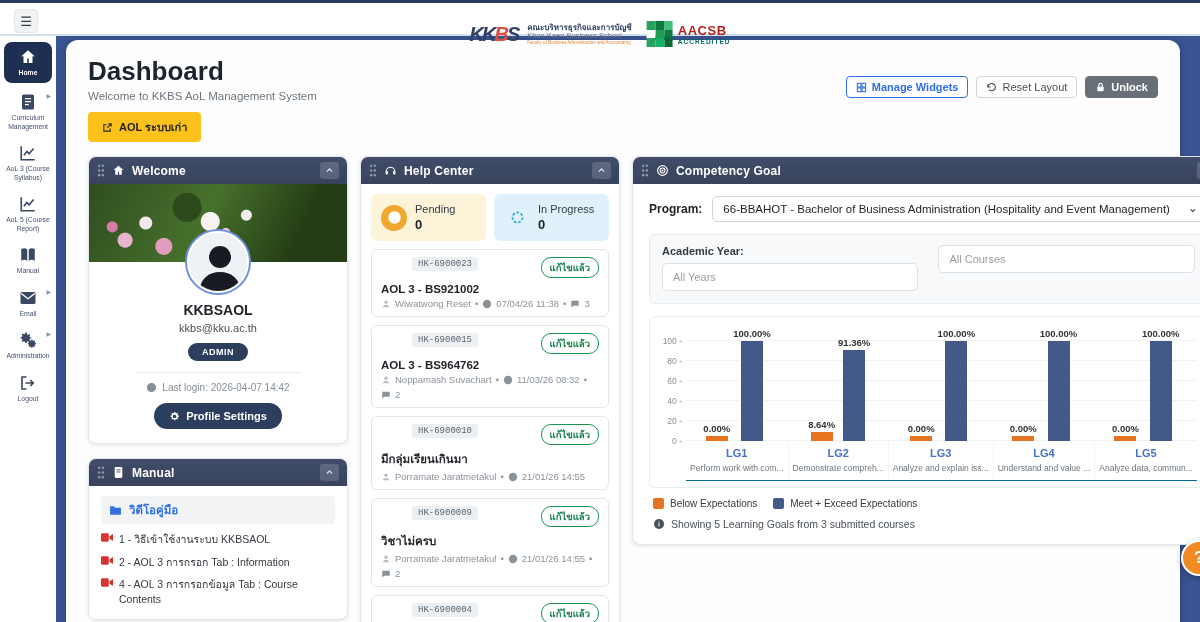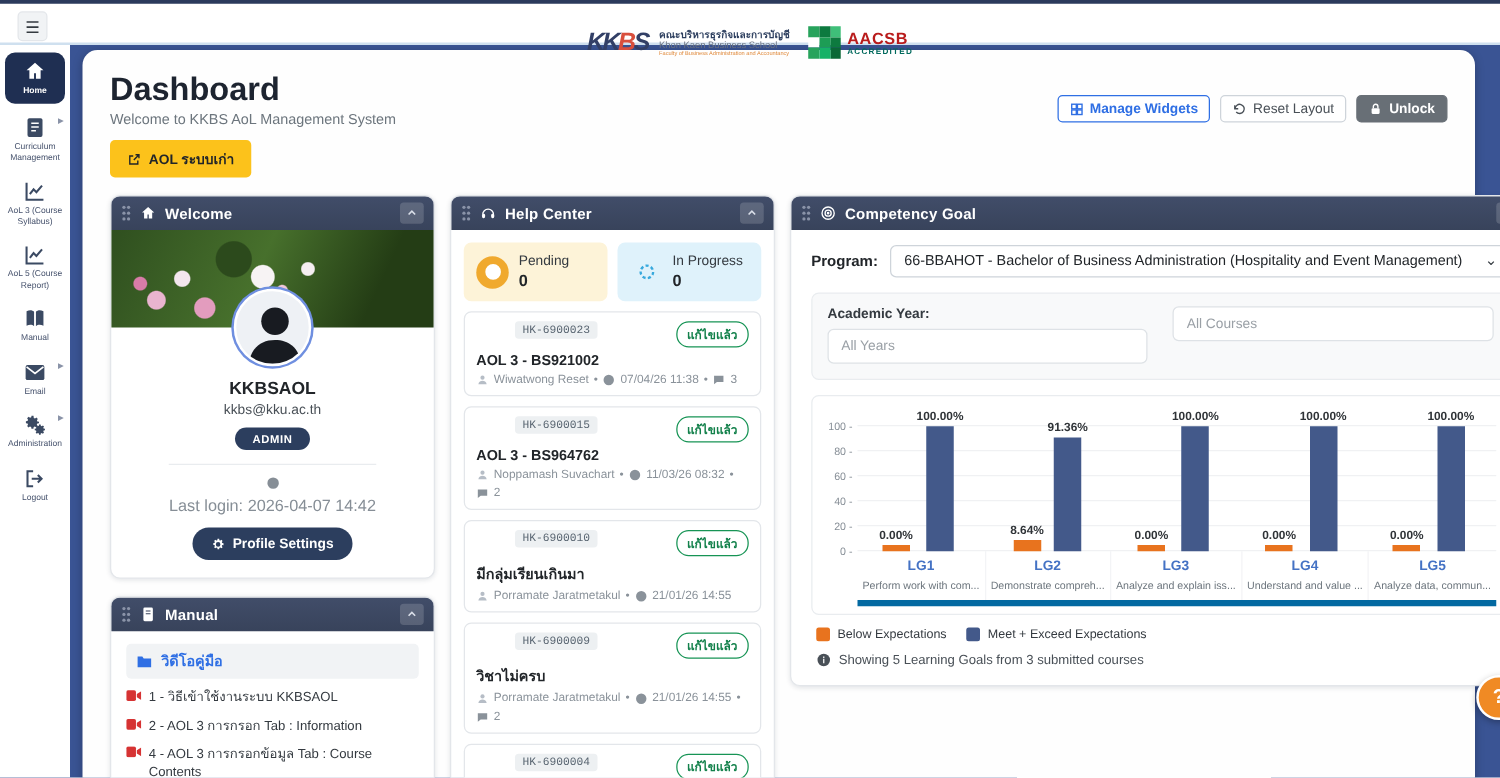--- a/index.html
+++ b/index.html
@@ -132,21 +132,21 @@
   }
   .avatar svg { width:62px; height:62px; }
   .w-name { text-align:center; font-size:14px; font-weight:bold; margin-top:9px; color:#212529; }
   .w-email { text-align:center; font-size:11px; color:#495057; margin-top:4px; }
   .w-badge-row { text-align:center; margin-top:7px; }
   .admin-badge {
     display:inline-block; background:#2c3e5e; color:#fff; font-weight:bold;
     font-size:9px; letter-spacing:.5px; border-radius:10px; padding:4px 14px;
   }
   .w-divider { width:64%; height:1px; background:#e9ecef; margin:11px auto 9px; }
-  .w-login { display:flex; justify-content:center; align-items:center; gap:5px; font-size:13px; color:#868e96;flex-direction:column; }
+  .w-login { display:flex; justify-content:center; align-items:center; gap:5px; font-size:10px; color:#868e96; }
   .w-login svg { width:11px; height:11px; }
   .profile-btn {
     display:flex; margin:10px auto 14px; align-items:center; gap:6px;
     background:#2c3e5e; color:#fff; font-weight:bold; font-size:11px;
     border:none; border-radius:16px; padding:7px 15px; cursor:pointer;
   }
   .profile-btn svg { width:11px; height:11px; }
 
   
   .manual-body { padding:10px 12px 12px; }
@@ -220,21 +220,21 @@
   .chart { display:flex; }
   .y-axis { width:30px; position:relative; height:100px; flex:none; }
   .y-tick { position:absolute; right:4px; font-size:8.5px; color:#868e96; transform:translateY(50%); }
   .plot { flex:1; position:relative; height:100px; }
   .gridline { position:absolute; left:0; right:0; height:1px; background:#f0f1f3; }
   .groups { position:absolute; left:0; right:0; bottom:0; display:flex; height:100px; }
   .group { flex:1; display:flex; align-items:flex-end; justify-content:center; gap:3px; }
   .bar-wrap { display:flex; flex-direction:column; align-items:center; }
   .bar-label { font-size:9.5px; font-weight:bold; color:#2f3337; margin-bottom:2px; white-space:nowrap; }
   .bar { width:22px; }
-  .x-axis { display:flex; margin-left:30px; border-bottom:5px solid #0369a1; }
+  .x-axis { display:flex; margin-left:30px; border-bottom:1px solid #0369a1; }
   .x-cell { flex:1; text-align:center; padding:6px 4px 7px; }
   .x-cell + .x-cell { border-left:1px solid #f3f4f6; }
   .lg-label { font-size:11px; font-weight:bold; color:#4472c4; cursor:pointer; }
   .lg-desc { font-size:8.5px; color:#6c757d; margin-top:4px; white-space:nowrap; overflow:hidden; }
   .legend { display:flex; gap:16px; margin-top:10px; padding-left:4px; }
   .legend-item { display:flex; align-items:center; gap:6px; font-size:10px; color:#343a40; }
   .legend-swatch { width:11px; height:11px; border-radius:2px; }
   .footnote { display:flex; align-items:center; gap:6px; margin-top:9px; padding-left:4px; font-size:10.5px; color:#495057; }
   .footnote svg { width:12px; height:12px; }
 

